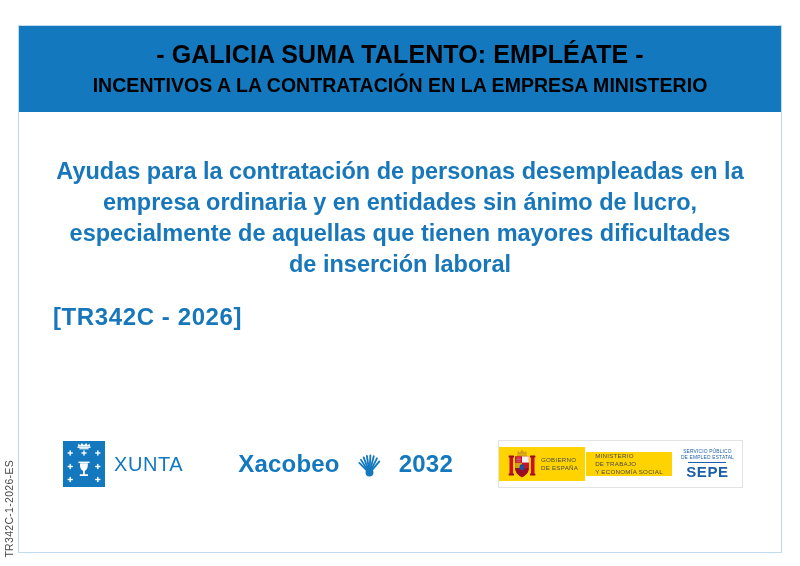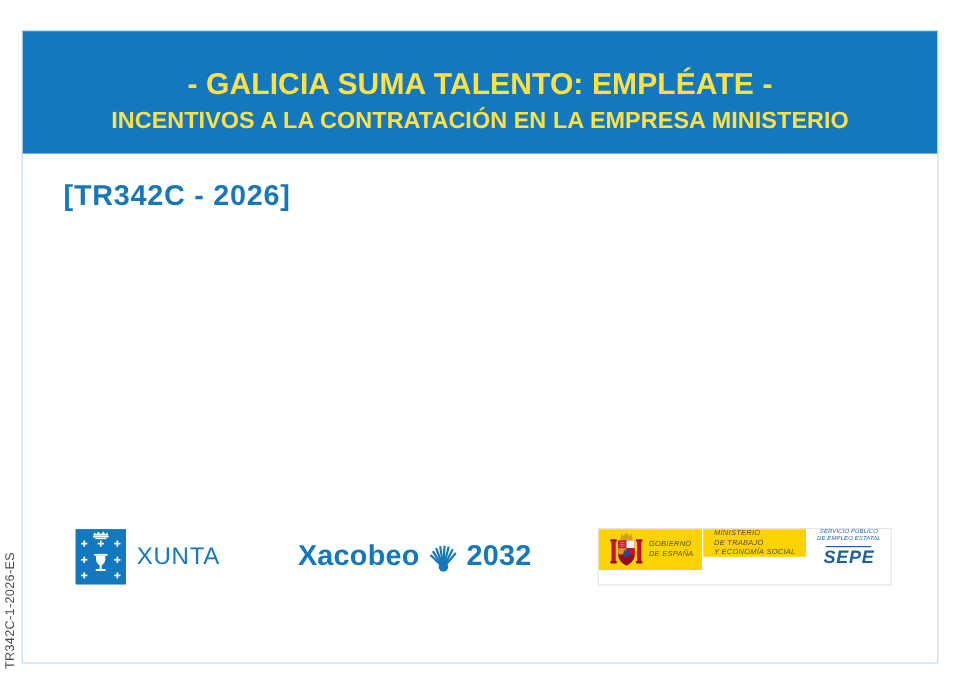--- a/index.html
+++ b/index.html
@@ -54,22 +54,22 @@
     border: 1px solid #bedcf0;
     box-sizing: border-box;
     background: #ffffff;
     display: flex;
     flex-direction: column;
   }
 
   
   #header-band {
     background: #1378be;
-    color: #fde047;
-    padding: 30px 18px 15px 18px;
+    color: #000000;
+    padding: 14px 18px 15px 18px;
     text-align: center;
     flex: 0 0 auto;
   }
   #header-title {
     font-size: 25px;
     font-weight: bold;
     letter-spacing: 0.1px;
     line-height: 1.18;
     font-family: "Liberation Sans", sans-serif;
     margin: 0 0 4px 0;
@@ -148,45 +148,44 @@
     font-size: 20px;
     font-weight: normal;
     letter-spacing: 0.6px;
     font-family: "Liberation Sans", sans-serif;
   }
 
   
   #logo-xacobeo {
     display: flex;
     align-items: center;
-    gap: 6px;
+    gap: 16px;
     margin-left: 10px;
   }
   #logo-xacobeo .xac-word,
   #logo-xacobeo .xac-year {
     color: #1378be;
     font-size: 24px;
     font-weight: bold;
     font-family: "Liberation Sans", sans-serif;
     letter-spacing: 0.2px;
   }
   #xacobeo-shell {
     width: 27px;
     height: 27px;
     display: block;
   }
 
   
   #logo-gob {
     display: flex;
-    align-items: flex-start;
+    align-items: center;
     border: 1px solid #e3e3e3;
     background: #ffffff;
     height: 46px;
-    font-style: italic;
   }
   .gob-cell {
     display: flex;
     align-items: center;
     background: #ffd300;
     padding: 0 7px;
   }
   .gob-cell + .gob-cell {
     border-left: 1px solid #ffffff;
   }
@@ -261,20 +260,21 @@
 
   <div id="card">
 
     <div id="header-band">
       <div id="header-title">- GALICIA SUMA TALENTO: EMPLÉATE -</div>
       <div id="header-subtitle">INCENTIVOS A LA CONTRATACIÓN EN LA EMPRESA MINISTERIO</div>
     </div>
 
     <div id="card-body">
 
+      <p id="description">Ayudas para la contratación de personas desempleadas en la empresa ordinaria y en entidades sin ánimo de lucro, especialmente de aquellas que tienen mayores dificultades de inserción laboral</p>
 
       <p id="code-line">[TR342C - 2026]</p>
 
       <div id="logo-row">
 
         <div id="logo-xunta">
           <svg id="xunta-emblem" viewBox="0 0 42 46">
             <rect x="0" y="0" width="42" height="46" fill="#1378be"></rect>
 
             <g fill="#ffffff">

